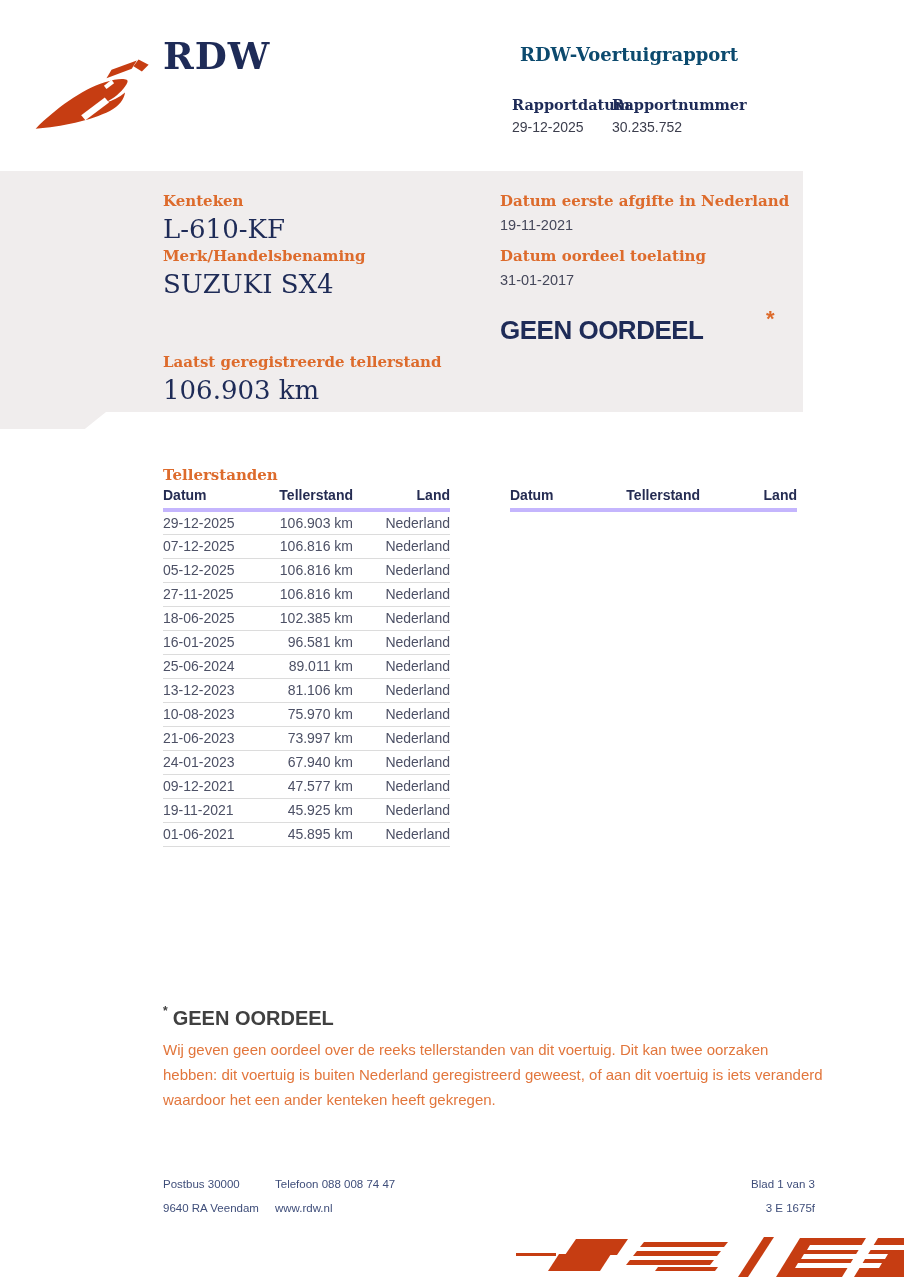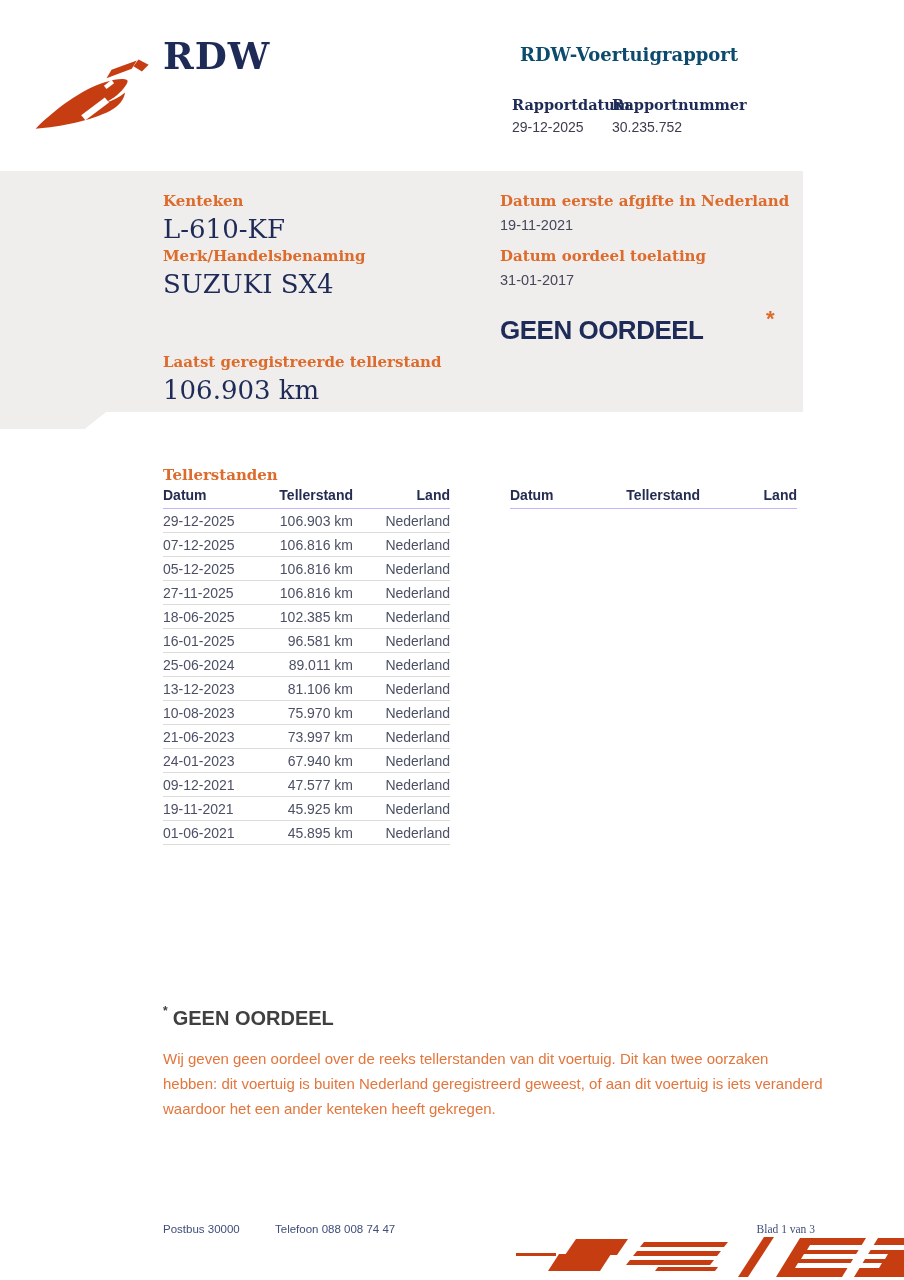--- a/index.html
+++ b/index.html
@@ -67,41 +67,41 @@
     font-size:15px; color:#dd6b2c;
   }
   .tbl { position:absolute; top:487px; border-collapse:collapse; width:287px; table-layout:fixed; }
   .tbl.t1 { left:163px; }
   .tbl.t2 { left:510px; }
   .tbl col.c-datum { width:100px; }
   .tbl col.c-tell  { width:90px;  }
   .tbl col.c-land  { width:97px;  }
   .tbl th {
     font-size:14px; font-weight:bold; color:#252c52;
-    padding:0 0 5px 0; border-bottom:1px solid #c4b5fd;
+    padding:0 0 5px 0; border-bottom:4px solid #c4b5fd;
   }
   .tbl th.a-l, .tbl td.a-l { text-align:left; }
   .tbl th.a-r, .tbl td.a-r { text-align:right; }
   .tbl td {
     font-size:14px; color:#4c5065; height:24px;
     border-bottom:1px solid #dcdcdc; vertical-align:middle;
   }
 
   
   .footnote { position:absolute; left:163px; top:1006px; width:660px; }
   .footnote-title { font-size:20px; font-weight:bold; color:#404040; }
   .footnote-title sup { font-size:12px; margin-right:5px; position:relative; top:-2px; }
-  .footnote-body { margin-top:16px; font-size:15px; line-height:25px; color:#e2763c; }
+  .footnote-body { margin-top:7px; font-size:15px; line-height:25px; color:#e2763c; }
 
   
   .footer-col { position:absolute; top:1172px; font-size:11.5px; color:#3f4e7a; }
-  .footer-col div { line-height:24px;margin-top:45px; }
+  .footer-col div { line-height:24px; }
   .fc1 { left:163px; }
   .fc2 { left:275px; }
-  .fc3 { right:89px; text-align:right;font-family:Liberation Serif, serif; }
+  .fc3 { right:89px; text-align:right; }
 
   
   .bottom-art { position:absolute; right:0; bottom:1px; width:390px; height:44px; }
 </style>
 </head>
 <body>
 
 <div class="page">
 
   <svg class="logo" viewBox="0 0 140 92" xmlns="http://www.w3.org/2000/svg">

